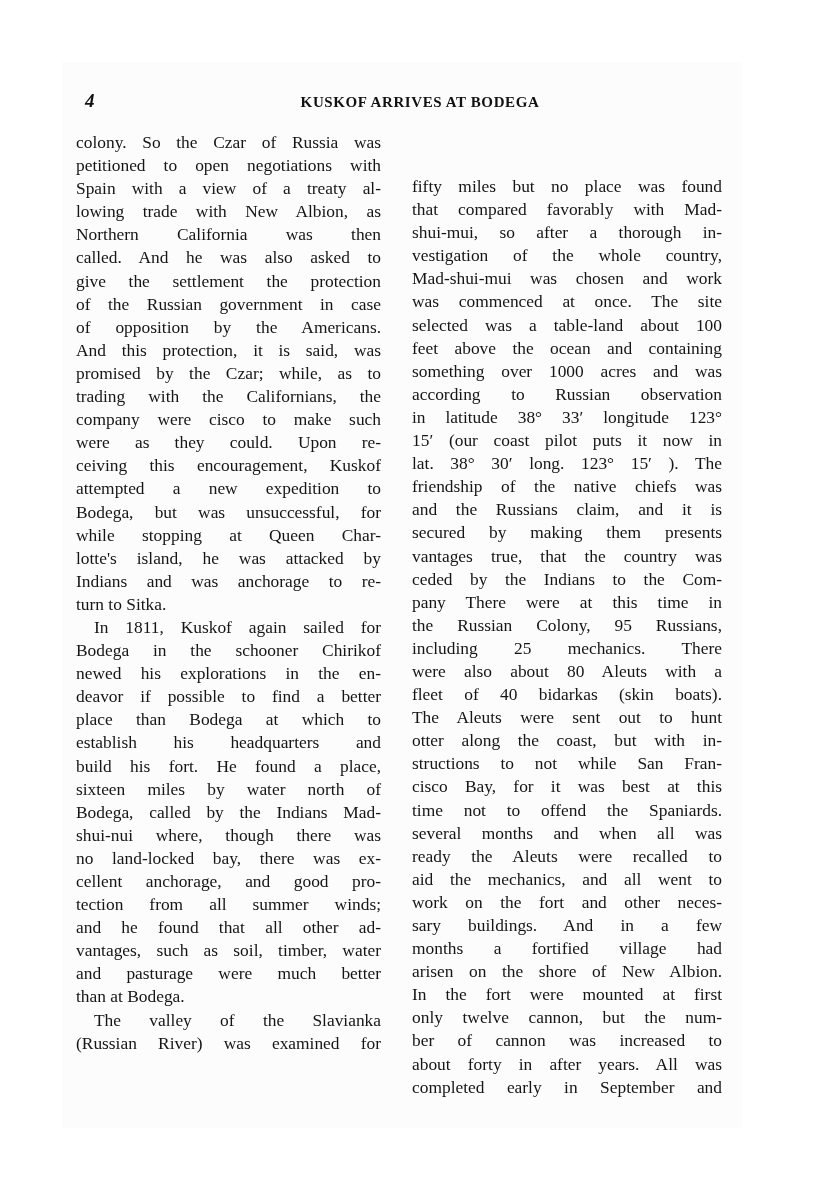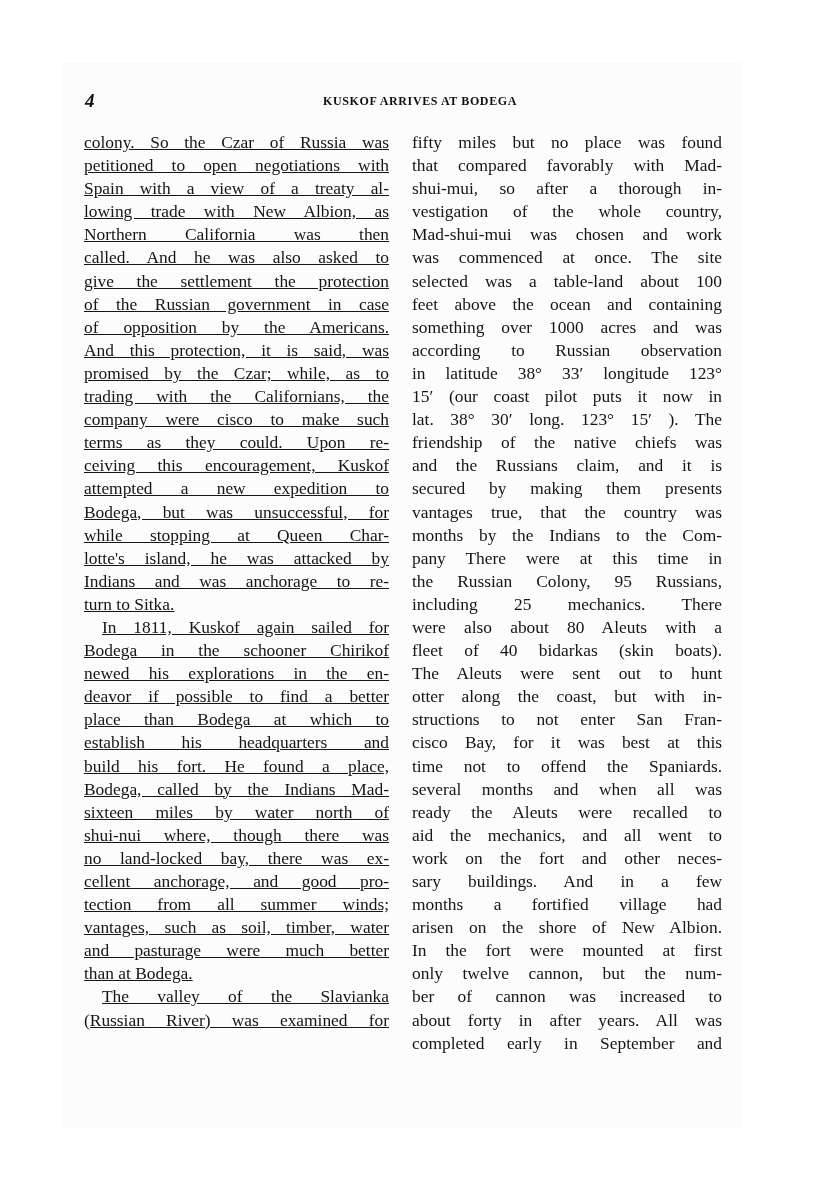--- a/index.html
+++ b/index.html
@@ -9,29 +9,29 @@
     background: #fcfcfc;
   }
   .page-number {
     position: absolute; left: 85px; top: 90px;
     font-family: "Liberation Serif", serif; font-style: italic; font-weight: bold;
     font-size: 19px; color: #111;
   }
   .running-head {
     position: absolute; left: 0; width: 840px; top: 94px; text-align: center;
     font-family: "Liberation Serif", serif; font-weight: bold;
-    font-size: 12px; letter-spacing: 0.6px; color: #111;
+    font-size: 15px; letter-spacing: 0.6px; color: #111;
   }
   .column {
     position: absolute; top: 131px;
     font-family: "Liberation Serif", "DejaVu Serif", serif;
     font-size: 17.4px; line-height: 23.1px; color: #151515;
   }
-  .col-left { left: 84px; width: 305px; text-decoration: underline; }
-  .col-right { left: 412px; width: 310px; }
+  .col-left { left: 76px; width: 305px; }
+  .col-right { left: 412px; width: 310px; margin-top: 44px; }
   .line {
     display: block; white-space: nowrap; height: 23.1px;
     text-align: justify; text-align-last: justify;
   }
   .line.last { text-align-last: left; }
   .line.indent { padding-left: 18px; }
 </style>
 </head>
 <body>
 
@@ -47,41 +47,42 @@
     <span class="line">lowing trade with New Albion, as</span>
     <span class="line">Northern California was then</span>
     <span class="line">called.  And he was also asked to</span>
     <span class="line">give the settlement the protection</span>
     <span class="line">of the Russian government in case</span>
     <span class="line">of opposition by the Americans.</span>
     <span class="line">And this protection, it is said, was</span>
     <span class="line">promised by the Czar; while, as to</span>
     <span class="line">trading with the Californians, the</span>
     <span class="line">company were cisco to make such</span>
-    <span class="line">terms as they could.  Upon re-</span>
+    <span class="line">were as they could.  Upon re-</span>
     <span class="line">ceiving this encouragement, Kuskof</span>
     <span class="line">attempted a new expedition to</span>
     <span class="line">Bodega, but was unsuccessful, for</span>
     <span class="line">while stopping at Queen Char-</span>
     <span class="line">lotte's island, he was attacked by</span>
     <span class="line">Indians and was anchorage to re-</span>
     <span class="line last">turn to Sitka.</span>
     <span class="line indent">In 1811, Kuskof again sailed for</span>
     <span class="line">Bodega in the schooner Chirikof</span>
     <span class="line">newed his explorations in the en-</span>
     <span class="line">deavor if possible to find a better</span>
     <span class="line">place than Bodega at which to</span>
     <span class="line">establish his headquarters and</span>
     <span class="line">build his fort.  He found a place,</span>
+    <span class="line">sixteen miles by water north of</span>
     <span class="line">Bodega, called by the Indians Mad-</span>
-    <span class="line">sixteen miles by water north of</span>
     <span class="line">shui-nui where, though there was</span>
     <span class="line">no land-locked bay, there was ex-</span>
     <span class="line">cellent anchorage, and good pro-</span>
     <span class="line">tection from all summer winds;</span>
+    <span class="line">and he found that all other ad-</span>
     <span class="line">vantages, such as soil, timber, water</span>
     <span class="line">and pasturage were much better</span>
     <span class="line last">than at Bodega.</span>
     <span class="line indent">The valley of the Slavianka</span>
     <span class="line">(Russian River) was examined for</span>
   </div>
 <div class="column col-right">
     <span class="line">fifty miles but no place was found</span>
     <span class="line">that compared favorably with Mad-</span>
     <span class="line">shui-mui, so after a thorough in-</span>
@@ -92,29 +93,29 @@
     <span class="line">feet above the ocean and containing</span>
     <span class="line">something over 1000 acres and was</span>
     <span class="line">according to Russian observation</span>
     <span class="line">in latitude 38° 33′ longitude 123°</span>
     <span class="line">15′ (our coast pilot puts it now in</span>
     <span class="line">lat. 38° 30′ long. 123° 15′ ).  The</span>
     <span class="line">friendship of the native chiefs was</span>
     <span class="line">and the Russians claim, and it is</span>
     <span class="line">secured by making them presents</span>
     <span class="line">vantages true, that the country was</span>
-    <span class="line">months by the Indians to the Com-</span>
+    <span class="line">ceded by the Indians to the Com-</span>
     <span class="line">pany  There were at this time in</span>
     <span class="line">the Russian Colony, 95 Russians,</span>
     <span class="line">including 25 mechanics.  There</span>
     <span class="line">were also about 80 Aleuts with a</span>
     <span class="line">fleet of 40 bidarkas (skin boats).</span>
     <span class="line">The Aleuts were sent out to hunt</span>
     <span class="line">otter along the coast, but with in-</span>
-    <span class="line">structions to not enter San Fran-</span>
+    <span class="line">structions to not while San Fran-</span>
     <span class="line">cisco Bay, for it was best at this</span>
     <span class="line">time not to offend the Spaniards.</span>
     <span class="line">several months and when all was</span>
     <span class="line">ready the Aleuts were recalled to</span>
     <span class="line">aid the mechanics, and all went to</span>
     <span class="line">work on the fort and other neces-</span>
     <span class="line">sary buildings.  And in a few</span>
     <span class="line">months a fortified village had</span>
     <span class="line">arisen on the shore of New Albion.</span>
     <span class="line">In the fort were mounted at first</span>

